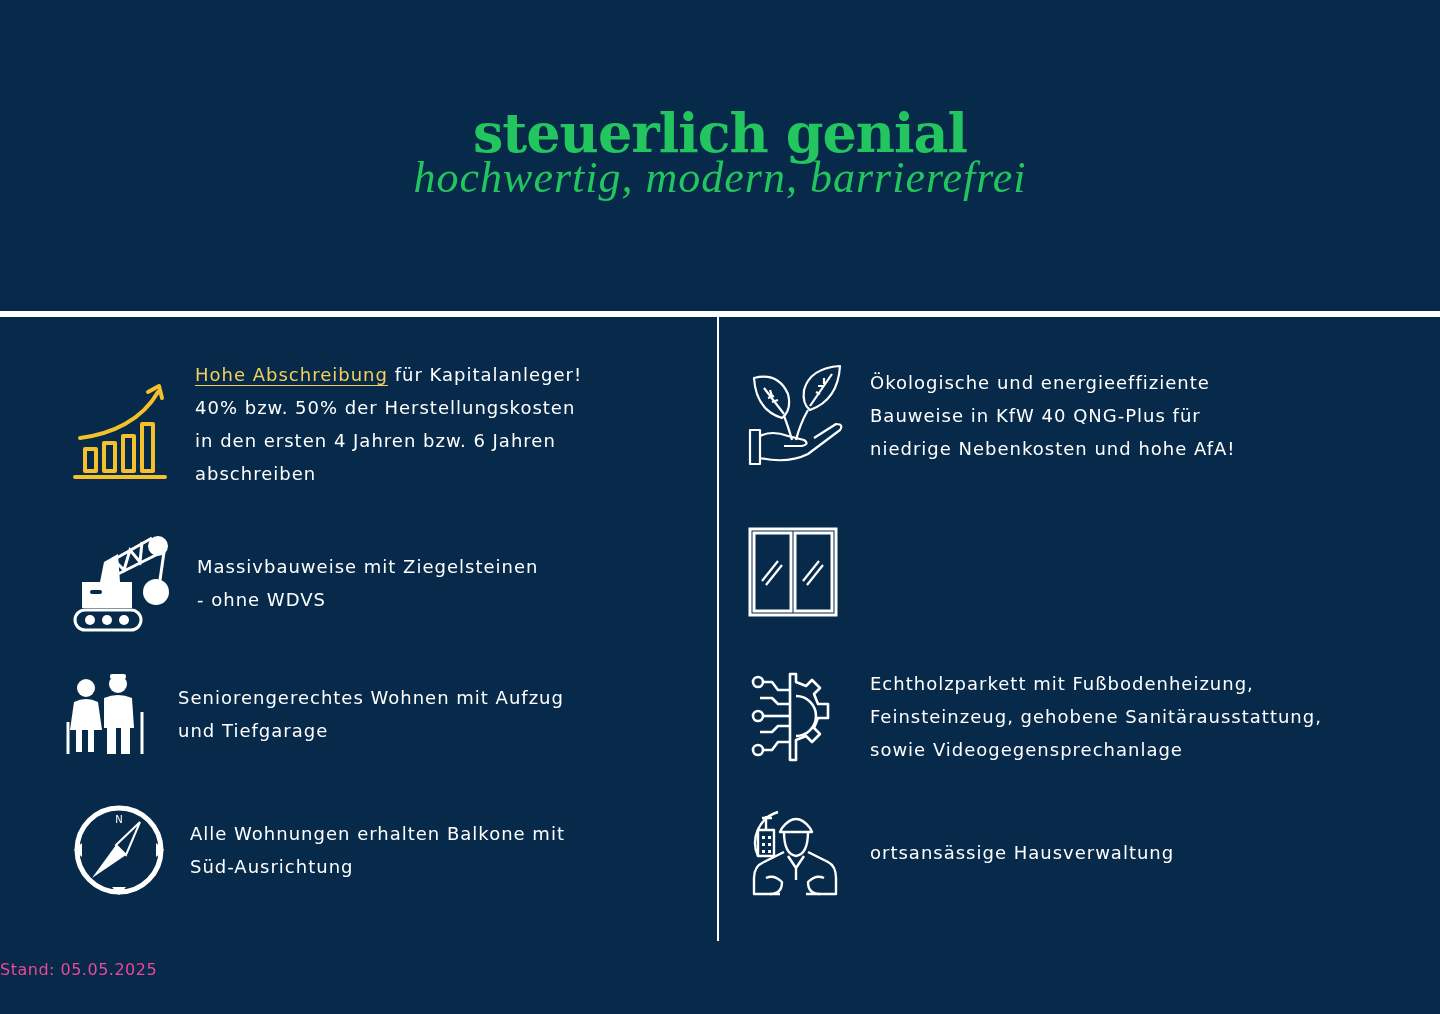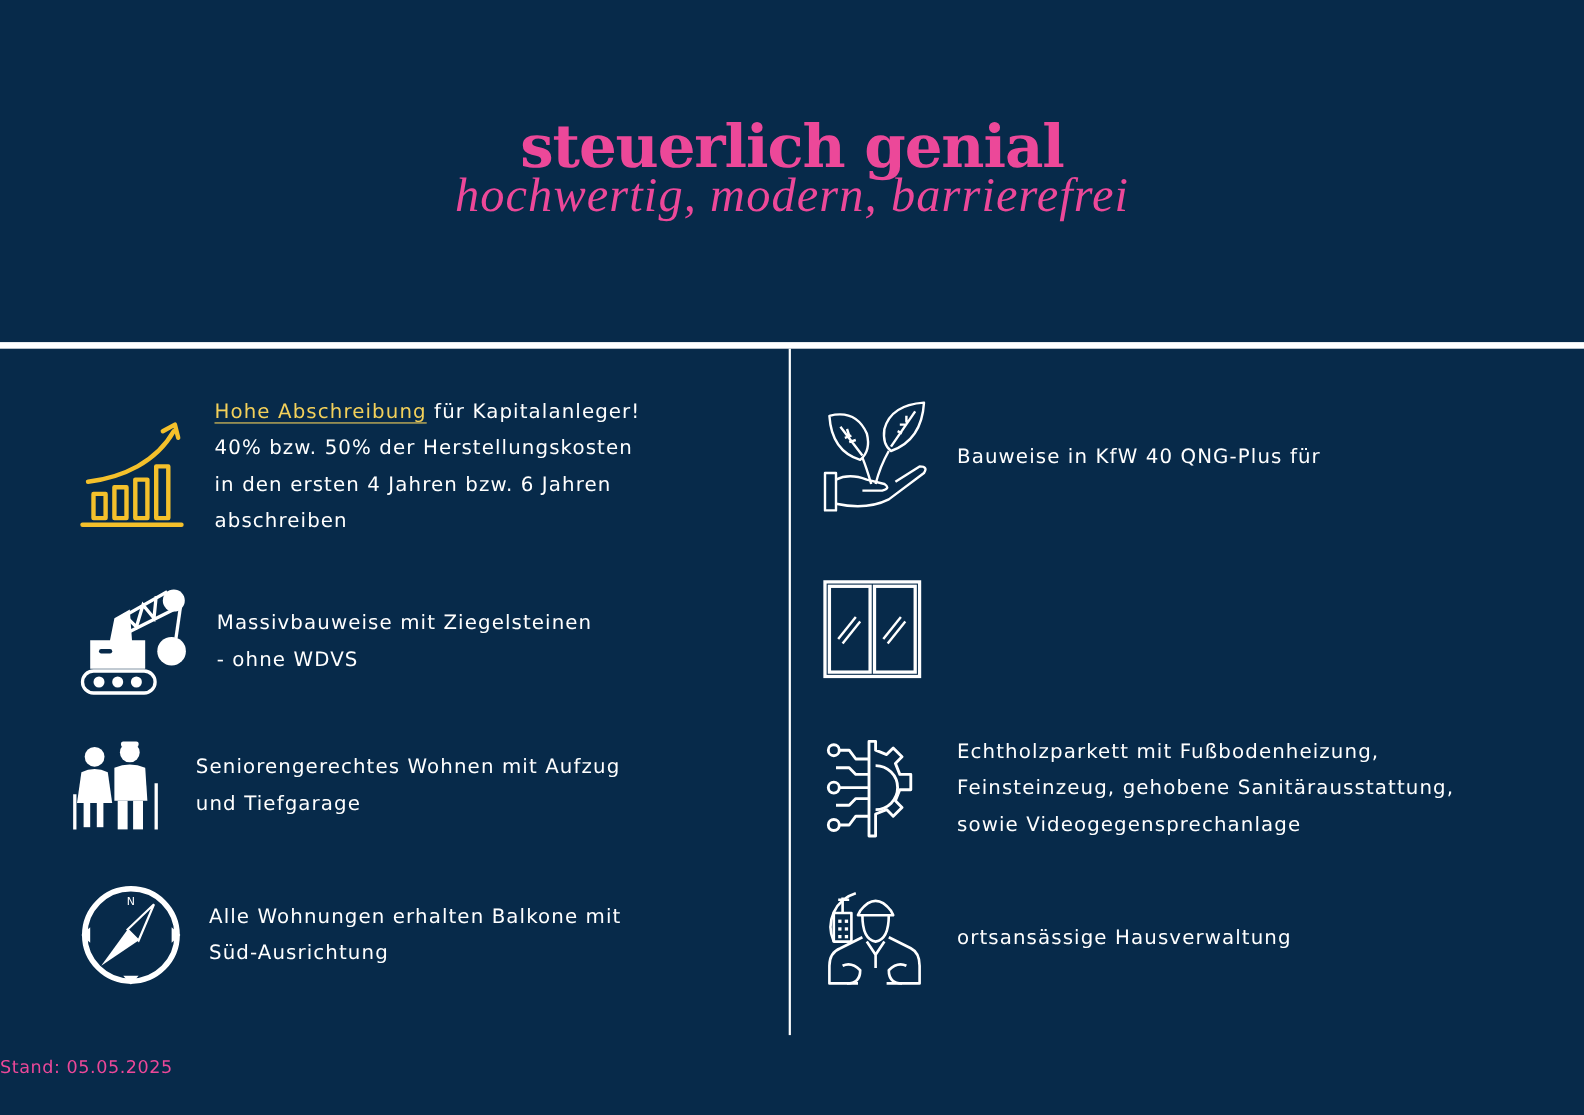--- a/index.html
+++ b/index.html
@@ -3,21 +3,21 @@
 <meta charset="utf-8">
 <style>
   html, body { margin:0; padding:0; }
   body {
     width:1440px; height:1014px; overflow:hidden;
     background:#072a4a;
     font-family:"DejaVu Sans", sans-serif;
     color:#ffffff;
     position:relative;
   }
-  .title-block { position:absolute; left:0; top:104px; width:1440px; text-align:center; color:#ec4899; }
+  .title-block { position:absolute; left:0; top:104px; width:1440px; text-align:center; color:#22c55e; }
   .title-main {
     font-family:"DejaVu Serif", serif; font-weight:bold;
     font-size:54px; line-height:58px; letter-spacing:-1px;
   }
   .title-sub {
     font-family:"Liberation Serif", serif; font-style:italic;
     font-size:44px; line-height:44px; letter-spacing:1px; margin-top:-6px;
   }
   .hrule { position:absolute; left:0; top:311px; width:1440px; height:6px; background:#ffffff; }
   .vrule { position:absolute; left:717px; top:317px; width:2px; height:624px; background:#ffffff; }
@@ -148,21 +148,23 @@
         <path d="M92 2 Q62 4 56 26 Q54 40 62 46 Q90 36 92 2 Z"></path>
         <path d="M84 10 L62 42 M70 22 L76 22 M68 28 L72 30 M76 14 L76 20"></path>
         <path d="M36 52 Q40 62 44 76"></path>
         <path d="M60 46 Q52 60 48 76"></path>
         <rect x="2" y="66" width="10" height="34"></rect>
         <path d="M12 72 Q24 66 40 72 L56 76 Q62 80 54 82 L36 82 M12 94 Q40 100 60 90 L92 66 Q96 60 88 60 L66 74"></path>
       </g>
     </svg>
   </span>
   <div class="text">
+    <div>Ökologische und energieeffiziente</div>
     <div>Bauweise in KfW 40 QNG-Plus für</div>
+    <div>niedrige Nebenkosten und hohe AfA!</div>
   </div>
 </div>
 
 <div class="item" style="left:748px; top:527px;">
   <span class="icon" style="width:90px;height:90px;margin-right:32px;">
     <svg width="90" height="90" viewBox="0 0 90 90">
       <g fill="none" stroke="#ffffff" stroke-width="3">
         <rect x="2" y="2" width="86" height="86"></rect>
         <rect x="6" y="6" width="37" height="78"></rect>
         <rect x="47" y="6" width="37" height="78"></rect>

